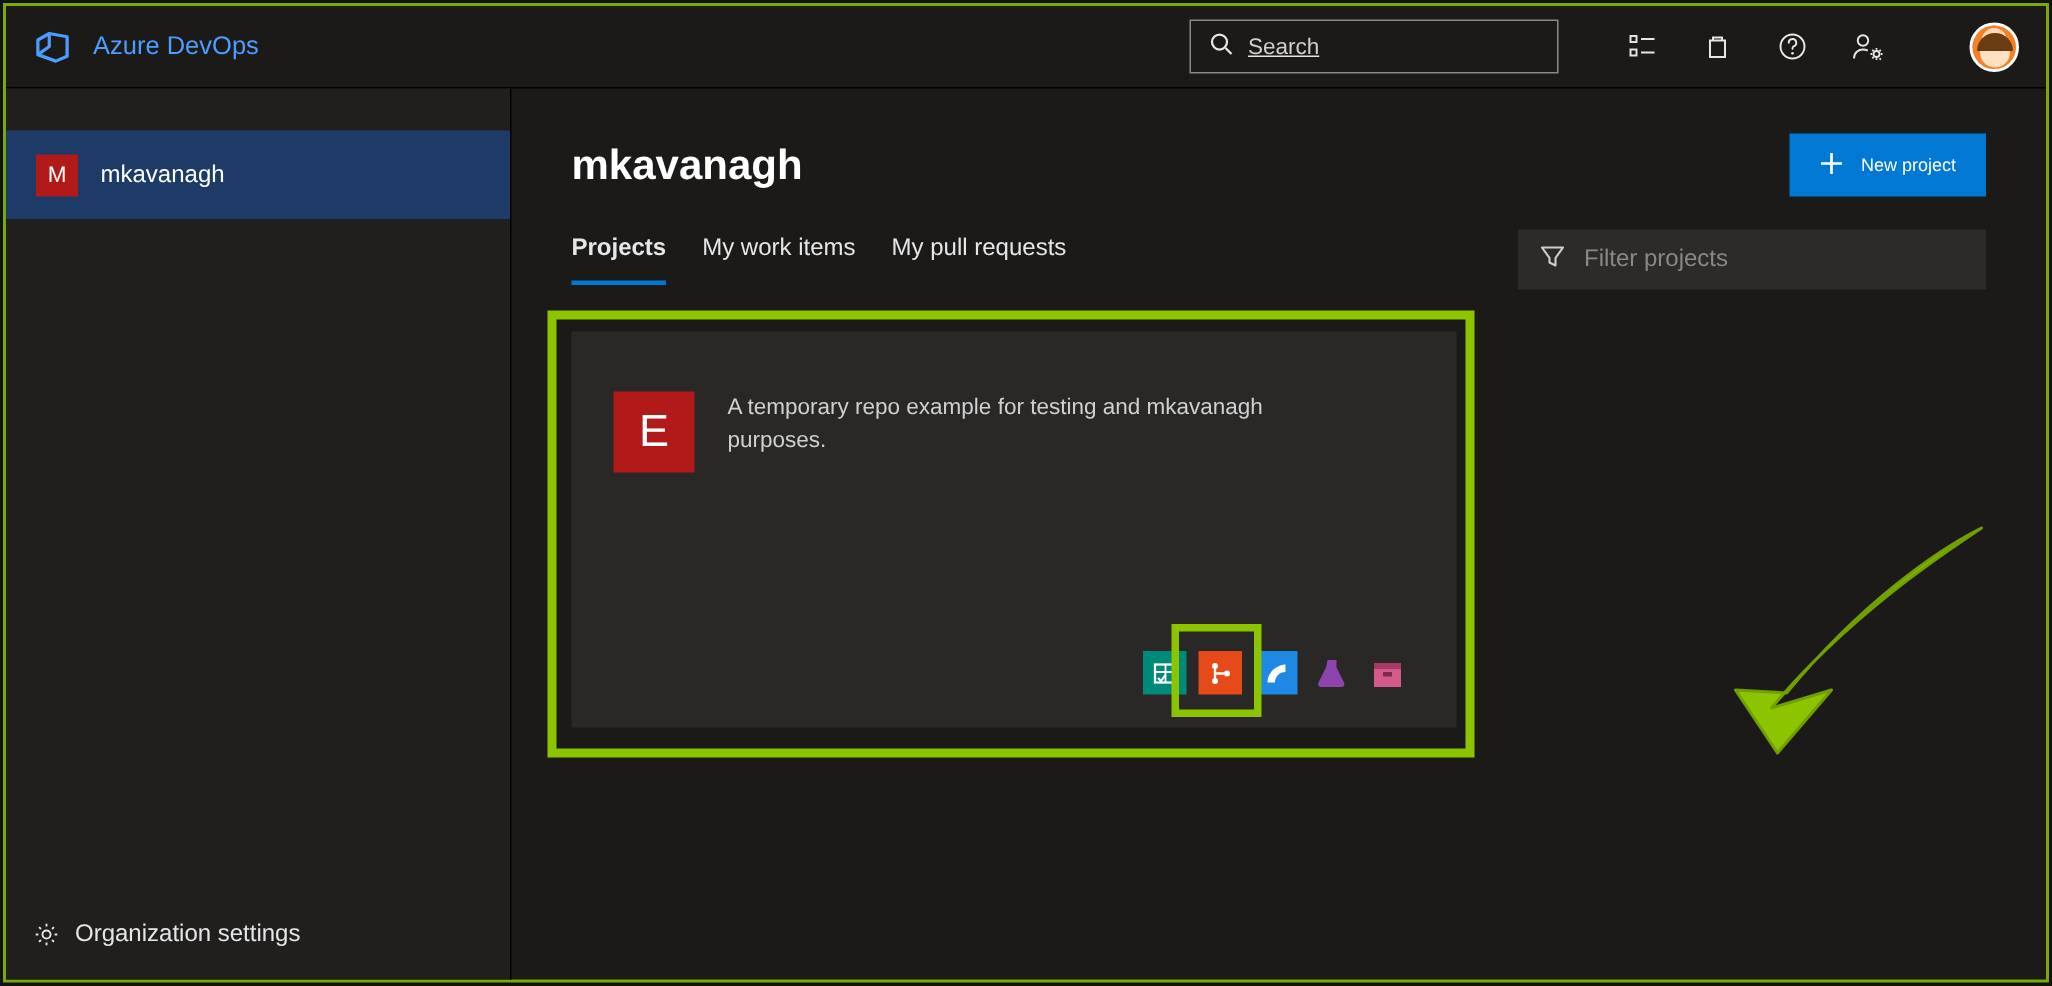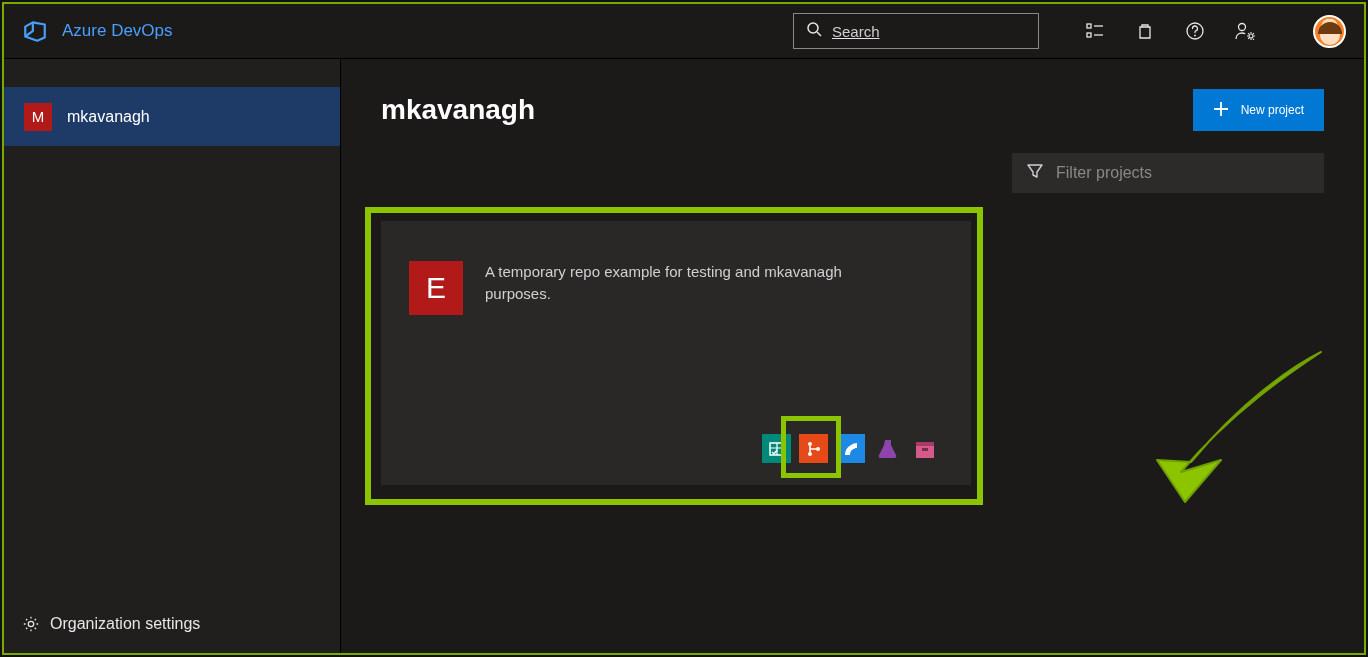--- a/index.html
+++ b/index.html
@@ -309,20 +309,25 @@
           <span>
             <svg width="16" height="16" viewBox="0 0 16 16">
                 <path d="M8 1 v14 M1 8 h14" stroke="#fff" stroke-width="1.8"></path>
               </svg>
           </span>
           <span>New project</span>
         </button>
       </div>
 
       <div class="tabs-row">
+        <div class="tabs">
+          <div class="tab active">Projects</div>
+          <div class="tab">My work items</div>
+          <div class="tab">My pull requests</div>
+        </div>
         <div class="filter-box">
           <span>
             <svg width="18" height="18" viewBox="0 0 18 18" fill="none">
               <path d="M2 3 h14 L11 10 v5 l-4 -2 v-3 Z" stroke="#cfcfcf" stroke-width="1.4" fill="none" stroke-linejoin="round"></path>
             </svg>
           </span>
           <input type="text" placeholder="Filter projects" style="">
         </div>
       </div>
 

